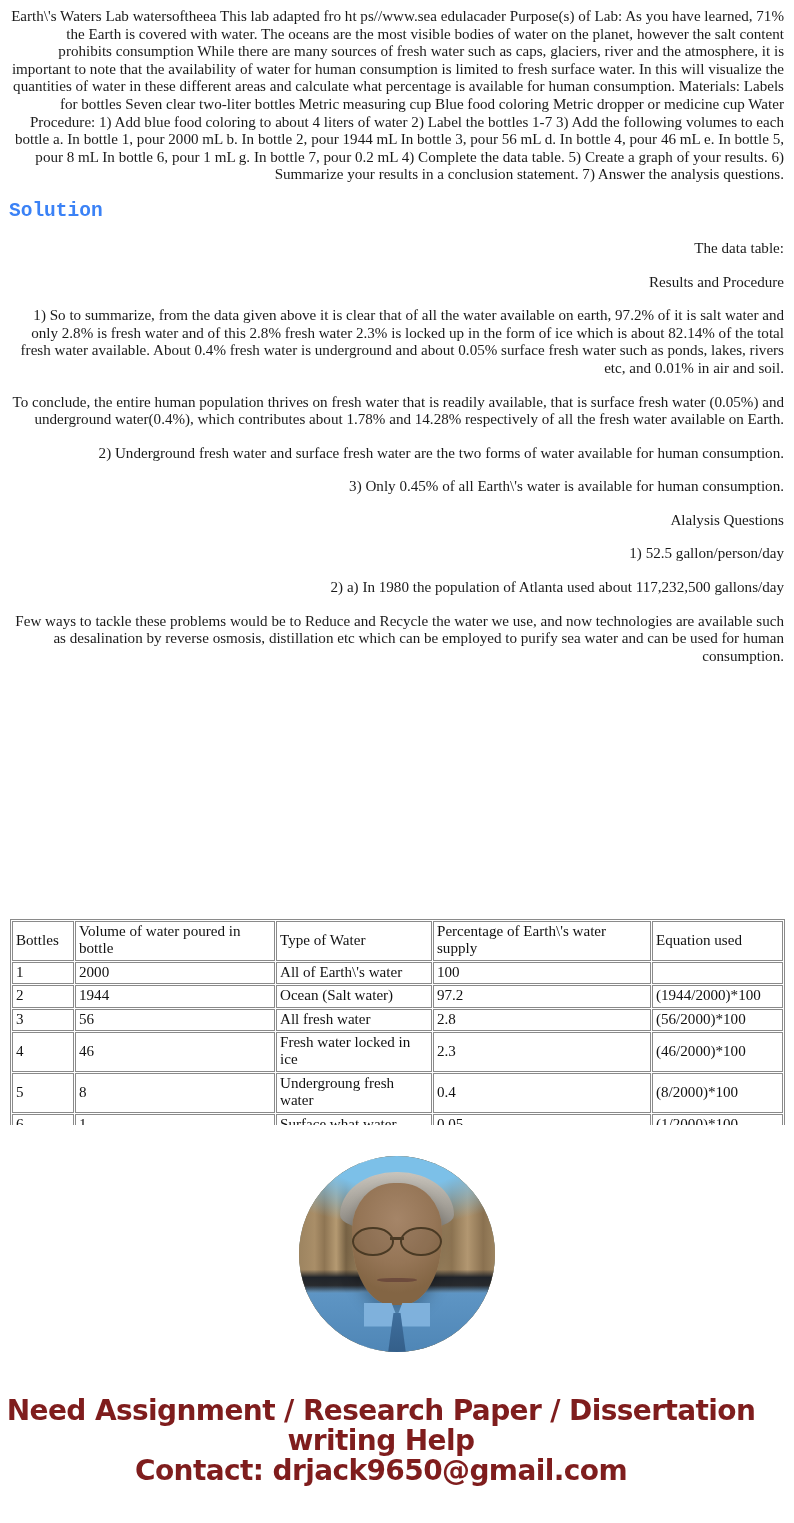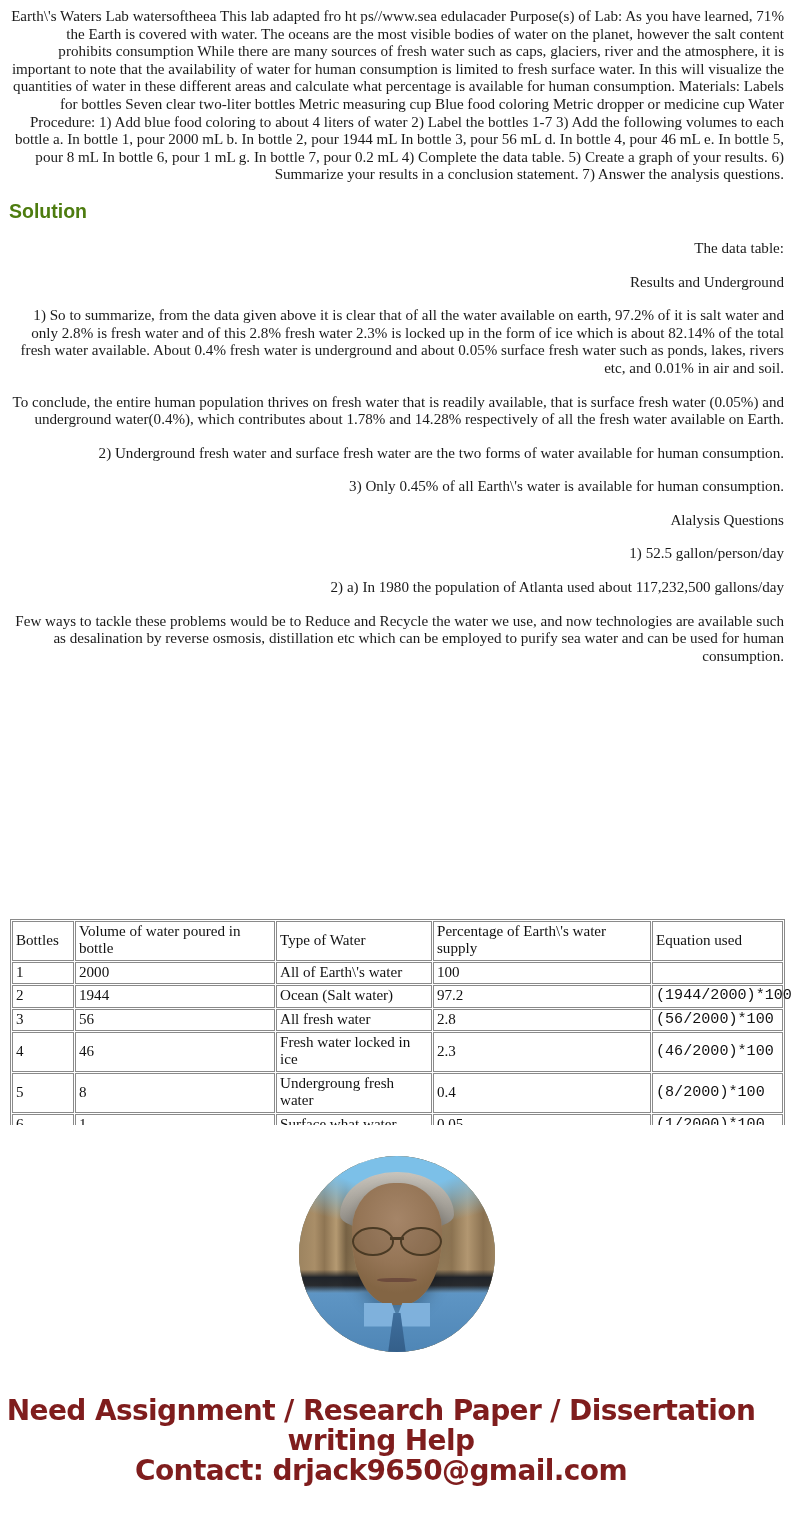--- a/index.html
+++ b/index.html
@@ -28,22 +28,22 @@
     text-align: right;
     color: #1a1a1a;
   }
   #article p.first { margin-top: 8px; }
 
   h2.solution-heading {
     margin: 6px 0 18px 0;
     font-size: 19.5px;
     line-height: 22px;
     font-weight: bold;
-    color: #4d7c0f;
-    font-family: Liberation Sans, sans-serif;
+    color: #3b82f6;
+    font-family: Liberation Mono, monospace;
   }
 
   
   #table-clip {
     position: absolute;
     left: 0;
     top: 915px;
     width: 792px;
     height: 210px;
     overflow: hidden;
@@ -72,21 +72,21 @@
     white-space: normal;
     overflow: visible;
   }
   table.data-table col.c1 { width: 62px; }
   table.data-table col.c2 { width: 200px; }
   table.data-table col.c3 { width: 156px; }
   table.data-table col.c4 { width: 218px; }
   table.data-table col.c5 { width: 131px; }
 
   table.data-table tr.hdr td { vertical-align: middle; }
-  table.data-table td.nowrapcell { white-space: nowrap; font-family: Liberation Mono, monospace; }
+  table.data-table td.nowrapcell { white-space: nowrap; }
 
   
   #avatar-wrap {
     position: absolute;
     left: 0;
     top: 1152px;
     width: 794px;
     height: 205px;
   }
   .avatar {
@@ -221,21 +221,21 @@
 <body>
 
 <div id="article">
 
   <p class="first">Earth\'s Waters Lab watersoftheea This lab adapted fro ht ps//www.sea edulacader Purpose(s) of Lab: As you have learned, 71% the Earth is covered with water. The oceans are the most visible bodies of water on the planet, however the salt content prohibits consumption While there are many sources of fresh water such as caps, glaciers, river and the atmosphere, it is important to note that the availability of water for human consumption is limited to fresh surface water. In this will visualize the quantities of water in these different areas and calculate what percentage is available for human consumption. Materials: Labels for bottles Seven clear two-liter bottles Metric measuring cup Blue food coloring Metric dropper or medicine cup Water Procedure: 1) Add blue food coloring to about 4 liters of water 2) Label the bottles 1-7 3) Add the following volumes to each bottle a. In bottle 1, pour 2000 mL b. In bottle 2, pour 1944 mL In bottle 3, pour 56 mL d. In bottle 4, pour 46 mL e. In bottle 5, pour 8 mL In bottle 6, pour 1 mL g. In bottle 7, pour 0.2 mL 4) Complete the data table. 5) Create a graph of your results. 6) Summarize your results in a conclusion statement. 7) Answer the analysis questions.</p>
 
   <h2 class="solution-heading">Solution</h2>
 
   <p>The data table:</p>
 
-  <p>Results and Underground</p>
+  <p>Results and Procedure</p>
 
   <p>1) So to summarize, from the data given above it is clear that of all the water available on earth, 97.2% of it is salt water and only 2.8% is fresh water and of this 2.8% fresh water 2.3% is locked up in the form of ice which is about 82.14% of the total fresh water available. About 0.4% fresh water is underground and about 0.05% surface fresh water such as ponds, lakes, rivers etc, and 0.01% in air and soil.</p>
 
   <p>To conclude, the entire human population thrives on fresh water that is readily available, that is surface fresh water (0.05%) and underground water(0.4%), which contributes about 1.78% and 14.28% respectively of all the fresh water available on Earth.</p>
 
   <p>2) Underground fresh water and surface fresh water are the two forms of water available for human consumption.</p>
 
   <p>3) Only 0.45% of all Earth\'s water is available for human consumption.</p>
 
 

